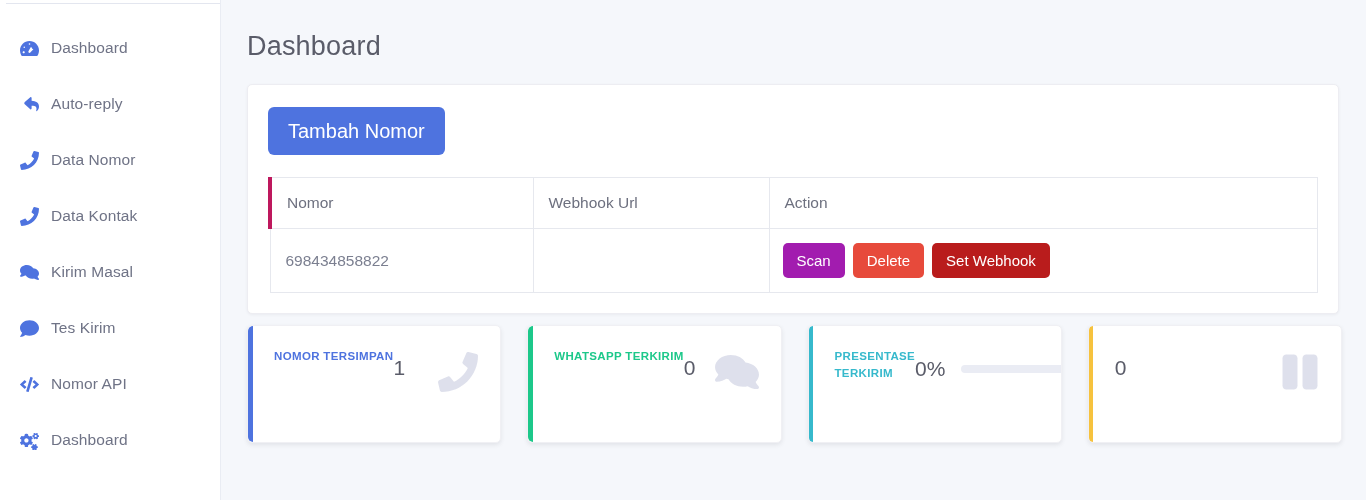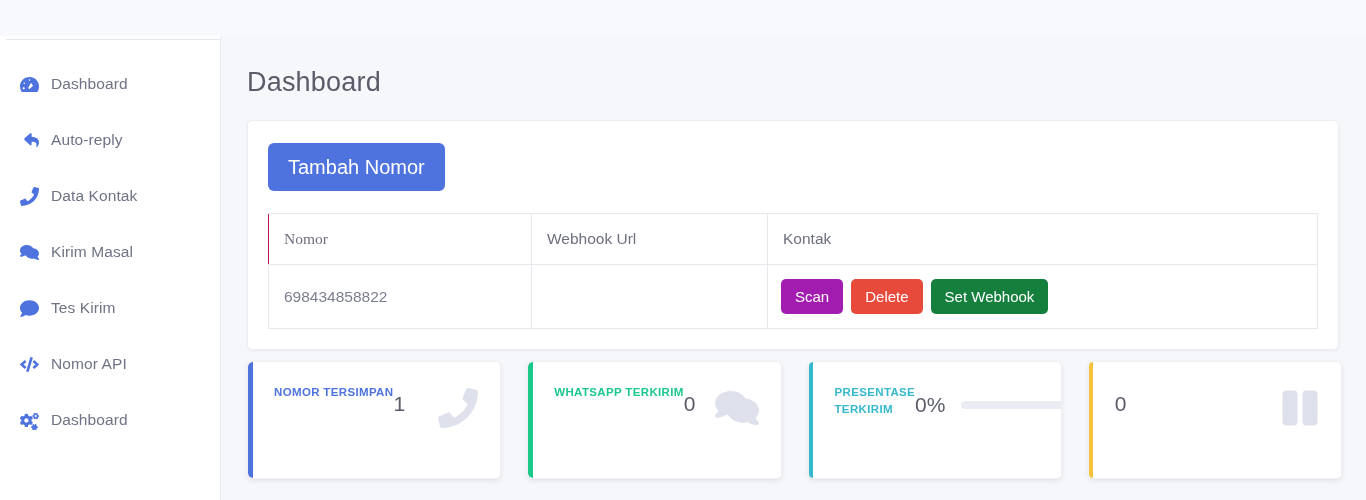--- a/index.html
+++ b/index.html
@@ -2,21 +2,21 @@
 <html><head>
 <meta charset="utf-8">
 <style>
   * { box-sizing: border-box; margin: 0; padding: 0; }
   html, body {
     width: 1366px; height: 500px;
     overflow: hidden;
     font-family: "Liberation Sans", sans-serif;
     background: #f8f9fc;
   }
-  .app { display: flex; width: 1366px; height: 420px; position: relative; margin-top: 36px; }
+  .app { display: flex; width: 1366px; height: 420px; position: relative; }
 
   
   .sidebar {
     width: 221px;
     min-width: 221px;
     height: 500px;
     background: #ffffff;
     border-right: 1px solid #e9ecf3;
     padding-top: 6px;
     position: relative;
@@ -100,37 +100,37 @@
     text-align: left;
     font-size: 15.5px;
     font-weight: 400;
     color: #6d707f;
     padding: 16px 0 16px 15px;
     border-top: 1px solid #e6e8ee;
     border-bottom: 1px solid #e6e8ee;
     border-right: 1px solid #e6e8ee;
     background: #fff;
   }
-  table.data th:first-child { border-left: 1px solid #be185d; font-family: Liberation Serif, serif; }
+  table.data th:first-child { border-left: 4px solid #be185d; }
   table.data td {
     font-size: 15.5px;
     color: #7b7f90;
     padding: 14px 0 14px 15px;
     border-bottom: 1px solid #e6e8ee;
     border-right: 1px solid #e6e8ee;
     vertical-align: middle;
     height: 60px;
   }
   table.data td:first-child { border-left: 1px solid #e6e8ee; }
   .col-nomor { width: 263px; }
   .col-webhook { width: 236px; }
   .actions { display: flex; gap: 8px; align-items: center; padding-left: 13px; }
   .btn-scan { background: #a21caf; font-size: 15px; padding: 10px 14px; border-radius: 5px; }
   .btn-delete { background: #e74a3b; font-size: 15px; padding: 10px 14px; border-radius: 5px; }
-  .btn-webhook { background: #15803d; font-size: 15px; padding: 10px 14px; border-radius: 5px; }
+  .btn-webhook { background: #b91c1c; font-size: 15px; padding: 10px 14px; border-radius: 5px; }
 
   
   .stats {
     display: flex;
     gap: 26px;
     margin-top: 11px;
     padding-bottom: 10px;
   }
   .stat {
     position: relative;
@@ -215,20 +215,28 @@
       <li class="nav-item">
         <span class="nav-icon">
           <svg viewBox="0 0 576 512">
               <path d="M136.309 189.836L312.313 37.851C327.72 24.546 352 35.348 352 56.015v82.763c129.182 10.231 224 52.212 224 183.238 0 52.895-30.039 106.371-63.26 134.375-10.329 8.69-25.891-.673-22.062-13.605 34.375-116.313-14.921-150.434-138.678-152.39v90.6c0 20.7-24.3 31.453-39.687 18.164L136.309 237.164c-11.079-9.571-11.079-26.761 0-36.335z"></path>
               <path d="M0 239.992c0-8.5 3.6-16.5 9.8-22.1l176-160C199.6 45.3 224 54.8 224 74v90.9c-22 .5-43.6 2.1-64 5.7V106.4L41.6 214.4 160 322.4v-49.9c20.6 5.1 42.2 8 64 8.5v74c0 19.2-24.4 28.7-38.2 16.1l-176-160C3.6 256.5 0 248.5 0 239.992z" opacity="0"></path>
             </svg>
         </span>
         <span class="nav-label">Auto-reply</span>
       </li>
 
+      <li class="nav-item">
+        <span class="nav-icon">
+          <svg viewBox="0 0 512 512">
+              <path d="M493.4 24.6l-104-24c-11.3-2.6-22.9 3.3-27.5 13.9l-48 112c-4.2 9.8-1.4 21.3 6.9 28l60.6 49.6c-36 76.7-98.9 140.5-177.2 177.2l-49.6-60.6c-6.8-8.3-18.2-11.1-28-6.9l-112 48C3.9 366.5-2 378.1.6 389.4l24 104C27.1 504.2 36.7 512 48 512c256.1 0 464-207.5 464-464 0-11.2-7.7-20.9-18.6-23.4z"></path>
+            </svg>
+        </span>
+        <span class="nav-label">Data Nomor</span>
+      </li>
 
       <li class="nav-item">
         <span class="nav-icon">
           <svg viewBox="0 0 512 512">
               <path d="M493.4 24.6l-104-24c-11.3-2.6-22.9 3.3-27.5 13.9l-48 112c-4.2 9.8-1.4 21.3 6.9 28l60.6 49.6c-36 76.7-98.9 140.5-177.2 177.2l-49.6-60.6c-6.8-8.3-18.2-11.1-28-6.9l-112 48C3.9 366.5-2 378.1.6 389.4l24 104C27.1 504.2 36.7 512 48 512c256.1 0 464-207.5 464-464 0-11.2-7.7-20.9-18.6-23.4z"></path>
             </svg>
         </span>
         <span class="nav-label">Data Kontak</span>
       </li>
 
@@ -277,21 +285,21 @@
 
     <section class="panel">
 
       <button class="btn btn-primary">Tambah Nomor</button>
 
       <table class="data">
         <thead>
           <tr>
             <th class="col-nomor">Nomor</th>
             <th class="col-webhook">Webhook Url</th>
-            <th>Kontak</th>
+            <th>Action</th>
           </tr>
         </thead>
         <tbody>
           <tr>
             <td>698434858822</td>
             <td></td>
             <td style="padding-left:0">
               <div class="actions">
                 <button class="btn btn-scan">Scan</button>
                 <button class="btn btn-delete">Delete</button>

